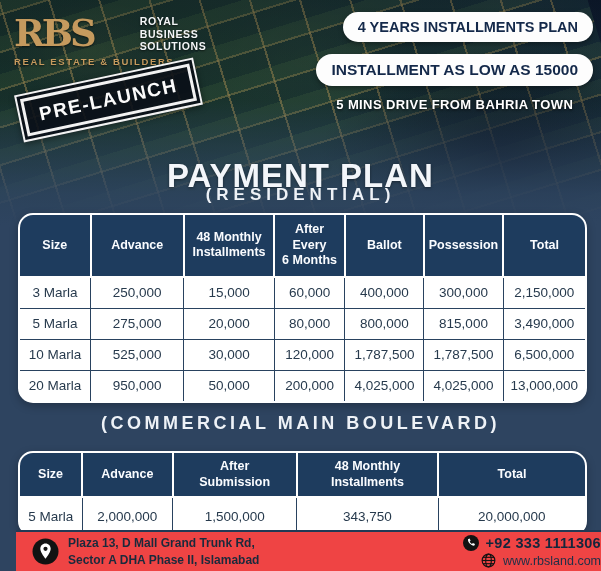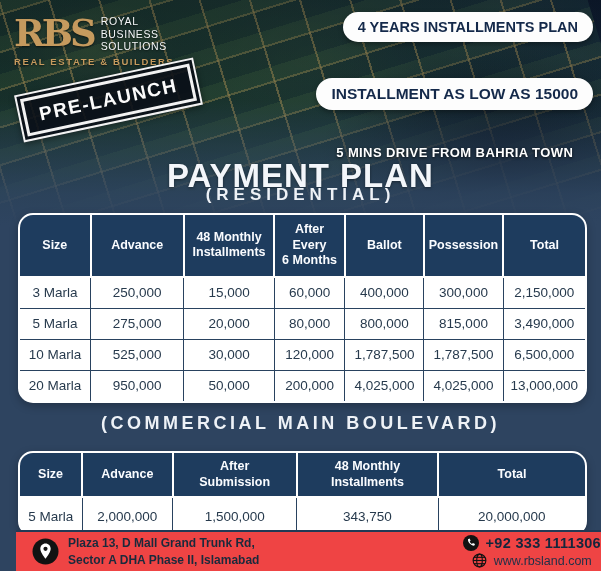--- a/index.html
+++ b/index.html
@@ -28,26 +28,26 @@
   .photo-water{position:absolute;right:-80px;bottom:-40px;width:360px;height:220px;
     background:radial-gradient(closest-side, rgba(9,17,30,.85), rgba(9,17,30,0));}
   .photo-fade{position:absolute;inset:0;
     background:linear-gradient(180deg, rgba(14,24,40,.30) 0%, rgba(24,38,58,.12) 45%, rgba(46,68,96,.88) 86%, #2e4460 100%);}
   
   .logo{position:absolute;left:14px;top:15px;}
   .logo-top{display:flex;align-items:center;gap:7px;}
   .monogram{font-family:"DejaVu Serif",serif;font-weight:bold;font-size:37px;line-height:.9;
     color:#c59a5e;letter-spacing:-3px;text-shadow:0 1px 2px rgba(0,0,0,.55);}
   .logo-lines{display:flex;flex-direction:column;}
-  .logo-lines span{color:#f4f6f8;font-weight:normal;font-size:10.5px;line-height:1.2;letter-spacing:.6px;
-    text-shadow:0 1px 2px rgba(0,0,0,.6);}
+  .logo-lines span{color:#f4f6f8;font-weight:bold;font-size:10.5px;line-height:1.2;letter-spacing:.6px;
+    text-shadow:0 1px 2px rgba(0,0,0,.6);margin-left:39px;}
   .logo-tagline{margin-top:3px;color:#c59a5e;font-weight:bold;font-size:9.5px;letter-spacing:1.6px;
     text-shadow:0 1px 2px rgba(0,0,0,.6);}
   
-  .banners{position:absolute;top:12px;right:8px;display:flex;flex-direction:column;align-items:flex-end;gap:24px;}
+  .banners{position:absolute;top:12px;right:8px;display:flex;flex-direction:column;align-items:flex-end;}
   .pill{background:#fdfdfd;color:#14294a;font-weight:bold;border-radius:20px;
     padding:7px 15px;white-space:nowrap;box-shadow:0 2px 5px rgba(0,0,0,.35);}
   .pill-1{font-size:14.5px;}
   .pill-2{font-size:15.5px;margin-top:12px;}
   .plain-banner{width:100%;text-align:center;margin-top:11px;color:#fff;font-weight:bold;
     font-size:13px;letter-spacing:.4px;text-shadow:0 1px 3px rgba(0,0,0,.75);white-space:nowrap;}
   
   .stamp{position:absolute;left:17px;top:76px;transform:rotate(-12deg);
     background:rgba(9,14,23,.88);border:2px solid #f2f2f2;padding:3px;
     box-shadow:0 2px 6px rgba(0,0,0,.4);}
@@ -78,21 +78,21 @@
   table tr > *:first-child{border-left:none;}
   table tr > *:last-child{border-right:none;}
   thead tr > *{border-top:none;}
   tbody tr:last-child > *{border-bottom:none;}
   
   .footer{position:absolute;left:16px;bottom:0;width:601px;height:41px;background:#ef4444;
     display:flex;align-items:center;justify-content:space-between;padding:0 16px;box-sizing:border-box;
     border-top:2px solid #223a55;}
   .addr{display:flex;align-items:center;gap:9px;}
   .addr-text{color:#1a2a3c;font-size:12px;font-weight:bold;line-height:1.35;}
-  .contact{display:flex;flex-direction:column;align-items:center;gap:2px;}
+  .contact{display:flex;flex-direction:column;align-items:flex-end;gap:2px;}
   .contact-row{display:flex;align-items:center;gap:7px;}
   .phone-text{color:#14263c;font-size:14.5px;font-weight:bold;letter-spacing:.3px;}
   .web-text{color:#1e3048;font-size:12.5px;}
   .icon{display:inline-flex;align-items:center;justify-content:center;}
 </style>
 </head>
 <body>
 
 <div class="poster">
 

